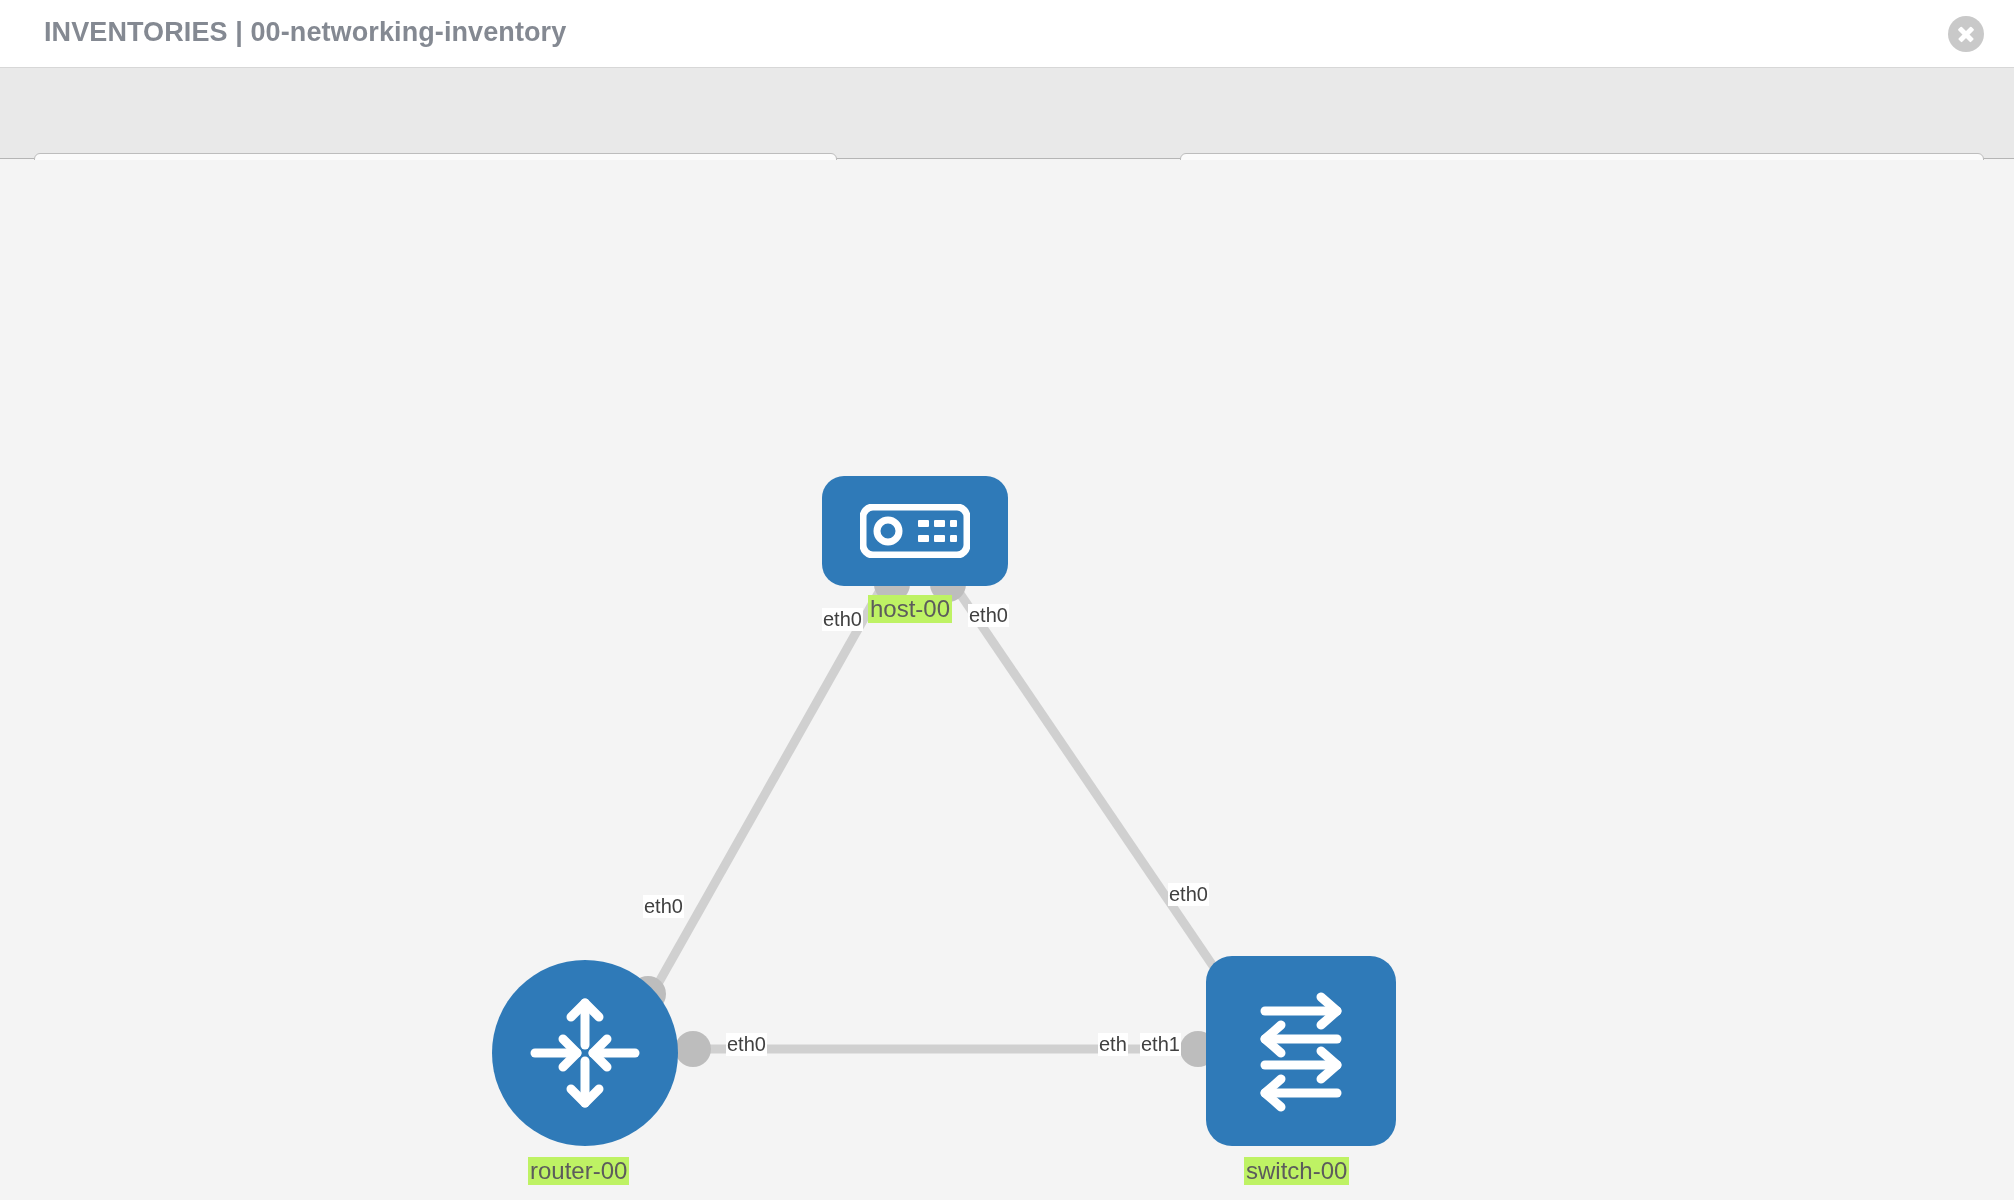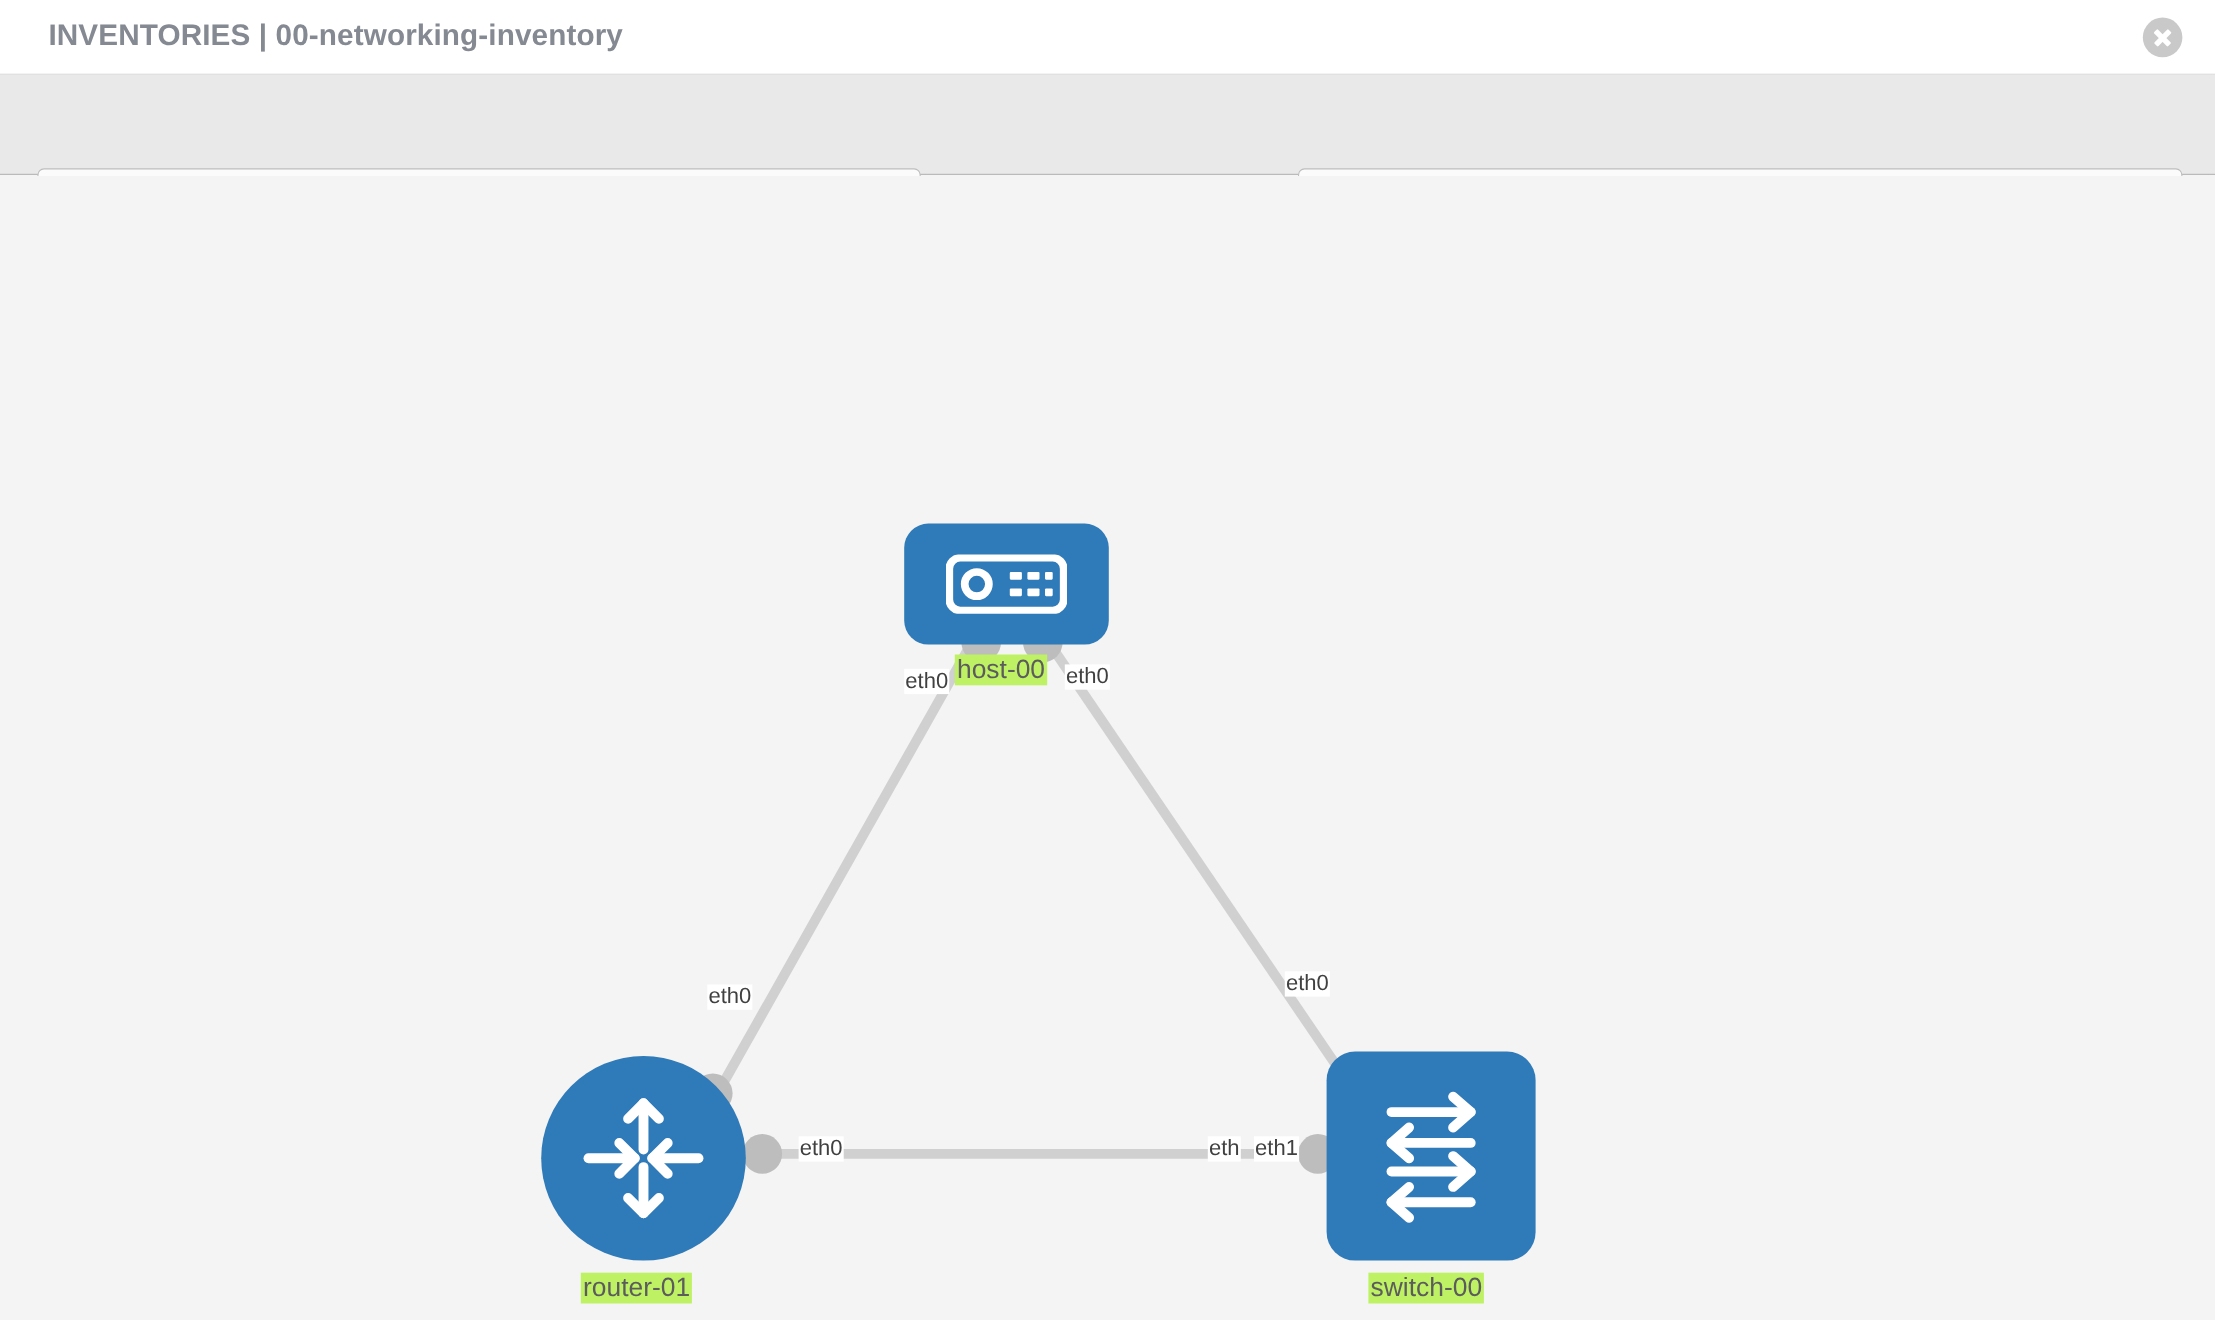--- a/index.html
+++ b/index.html
@@ -227,21 +227,21 @@
             <polyline points="46,96 60,110 74,96"></polyline>
 
             <line x1="10" y1="60" x2="52" y2="60"></line>
             <polyline points="38,46 52,60 38,74"></polyline>
 
             <line x1="110" y1="60" x2="68" y2="60"></line>
             <polyline points="82,46 68,60 82,74"></polyline>
           </g>
         </svg>
       </div>
-      <div class="node-label">router-01</div>
+      <div class="node-label">router-00</div>
       <div class="port-label" style="left:643px; top:735px;">eth0</div>
       <div class="port-label" style="left:726px; top:873px;">eth0</div>
     </div>
 
     <div class="node" id="node-switch">
       <div class="node-icon">
         <svg width="124" height="124" viewBox="0 0 124 124" xmlns="http://www.w3.org/2000/svg">
           <g stroke="#ffffff" stroke-width="9" stroke-linecap="round" stroke-linejoin="round" fill="none">
 
             <line x1="26" y1="22" x2="98" y2="22"></line>

